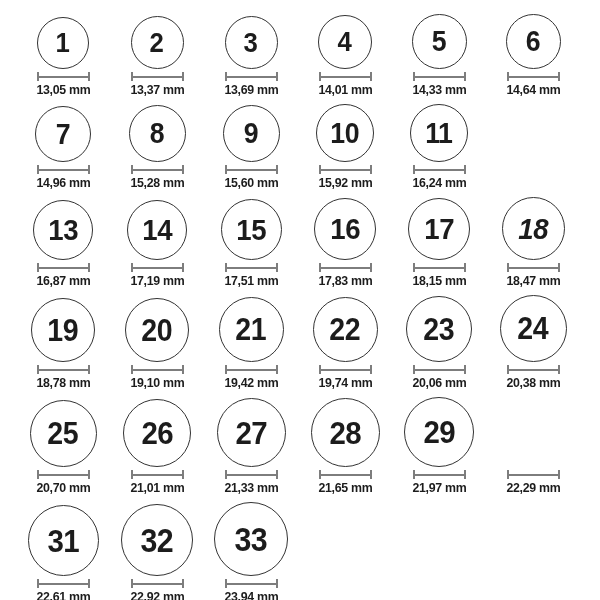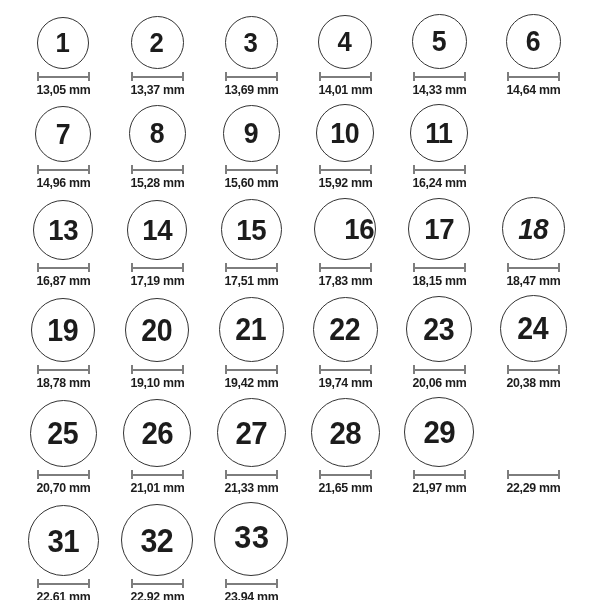--- a/index.html
+++ b/index.html
@@ -177,21 +177,21 @@
         <div class="mm-label">17,19 mm</div>
       </div>
       <div class="cell">
         <div class="circle" style="width: 61px; height: 61px;">
           <span class="num" style="font-size: 30px;">15</span>
         </div>
         <div class="bar"></div>
         <div class="mm-label">17,51 mm</div>
       </div>
       <div class="cell">
-        <div class="circle" style="width: 62px; height: 62px; justify-content: flex-end;">
+        <div class="circle" style="width: 62px; height: 62px;">
           <span class="num" style="font-size: 30px;">16</span>
         </div>
         <div class="bar"></div>
         <div class="mm-label">17,83 mm</div>
       </div>
       <div class="cell">
         <div class="circle" style="width: 62px; height: 62px;">
           <span class="num" style="font-size: 30px;">17</span>
         </div>
         <div class="bar"></div>
@@ -299,20 +299,20 @@
         <div class="mm-label">22,61 mm</div>
       </div>
       <div class="cell">
         <div class="circle" style="width: 72px; height: 72px;">
           <span class="num" style="font-size: 33px;">32</span>
         </div>
         <div class="bar"></div>
         <div class="mm-label">22,92 mm</div>
       </div>
       <div class="cell">
-        <div class="circle" style="width: 74px; height: 74px; font-family: Liberation Mono, monospace;">
+        <div class="circle" style="width: 74px; height: 74px;">
           <span class="num" style="font-size: 33px;">33</span>
         </div>
         <div class="bar"></div>
         <div class="mm-label">23,94 mm</div>
       </div>
     </div>
   </div>
 
 </body></html>

